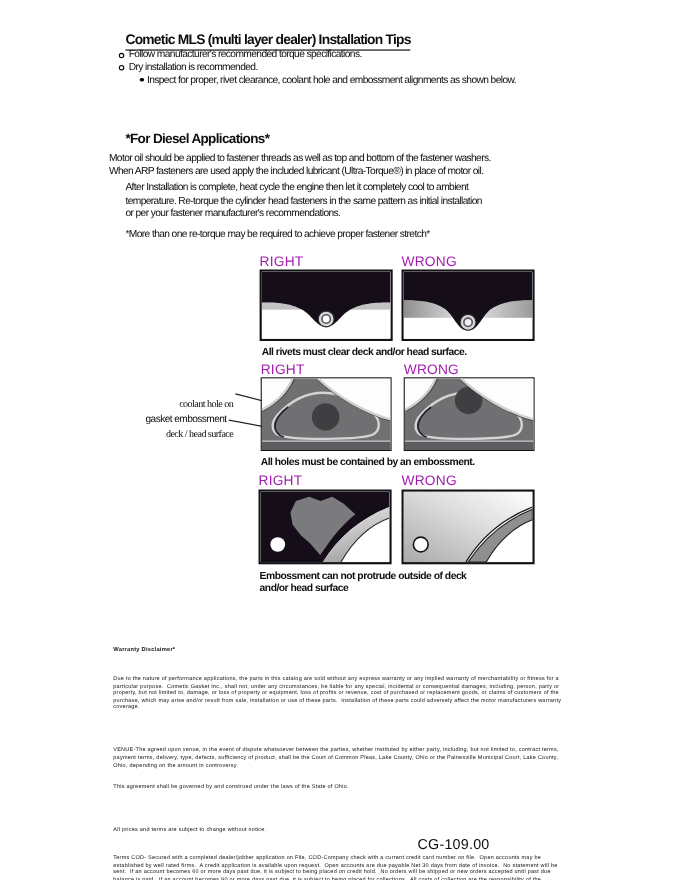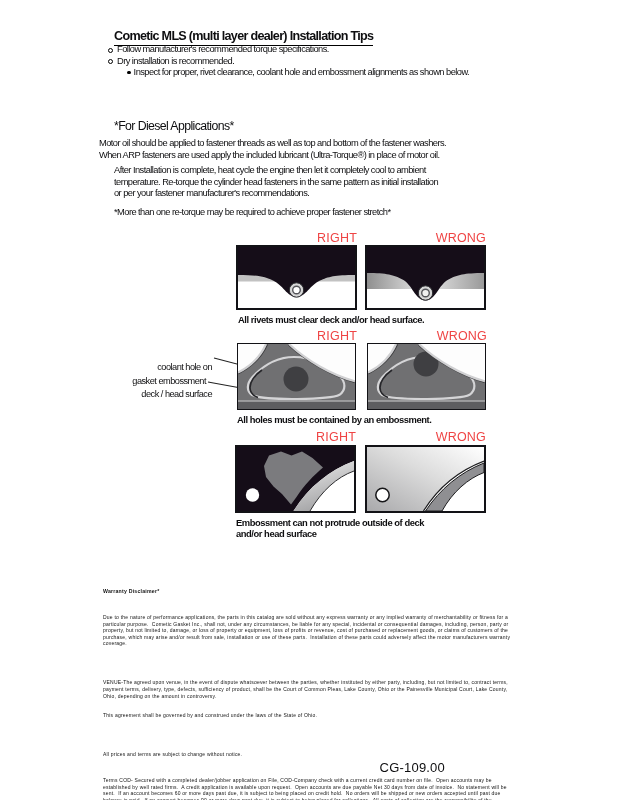--- a/index.html
+++ b/index.html
@@ -7,22 +7,22 @@
         font-family:"Liberation Sans",sans-serif;color:#0e0e10;overflow:hidden;}
   .abs{position:absolute;}
   .title{font-size:12.6px;font-weight:bold;letter-spacing:-0.7px;
          border-bottom:1.6px solid #000;padding-bottom:1.5px;white-space:pre;}
   .body-line{font-size:9.3px;letter-spacing:-0.55px;white-space:pre;line-height:11.5px;}
   .bullets{line-height:11.5px;}
   .row{display:flex;align-items:flex-start;}
   .mk-circle{width:3px;height:3px;border:1px solid #000;border-radius:50%;margin:3.8px 4px 0 0;flex:none;}
   .mk-dot{width:3.6px;height:3.6px;background:#000;border-radius:50%;margin:3.6px 3px 0 0;flex:none;}
   .sub{margin-left:19px;}
-  .h2{font-size:12.3px;font-weight:normal;letter-spacing:-0.6px;white-space:pre;}
-  .fig-label{font-size:12.5px;letter-spacing:0.2px;text-align:right;color:#ef4444;}
+  .h2{font-size:12.3px;font-weight:bold;letter-spacing:-0.6px;white-space:pre;}
+  .fig-label{font-size:12.5px;letter-spacing:0.2px;text-align:left;color:#a21caf;}
   .caption{font-size:9.4px;font-weight:bold;letter-spacing:-0.45px;white-space:pre;line-height:11px;}
   .ann{font-size:9.2px;letter-spacing:-0.5px;text-align:right;line-height:9.3px;white-space:pre;}
   .panel{border:2px solid #121216;display:block;background:#fff;}
   .panel2{border:1.6px solid #121216;display:block;}
   .fine{font-size:5px;letter-spacing:0.22px;line-height:6.6px;white-space:pre-wrap;color:#141414;}
   .fine p{margin:0 0 6px 0;}
   .fine-h{font-size:5.2px;font-weight:bold;margin:0 0 6px 0;}
   .code{font-size:13px;text-align:right;letter-spacing:0.2px;}
 </style>
 </head>
@@ -87,21 +87,21 @@
     <path d="M0,0 H117 V26 C97,26 90,28 82,32.3 C71.5,37.2 69,53.5 58.5,53.5 C48,53.5 45.5,37.2 35,32.3 C27,28 20,26 0,26 Z" fill="#150d18"></path>
     <circle cx="58.5" cy="46" r="7.2" fill="#d6d6d6" stroke="#2a2a2e" stroke-width="1"></circle>
     <circle cx="58.5" cy="46" r="3.8" fill="#efefef" stroke="#55555a" stroke-width="1.4"></circle>
   </svg>
 
   <div class="abs caption" style="left:238px;top:314px;text-align:right;">All rivets must clear deck and/or head surface.</div>
 
   <div class="abs fig-label" style="left:237px;top:329px;width:120px;">RIGHT</div>
   <div class="abs fig-label" style="left:367px;top:329px;width:120px;">WRONG</div>
 
-  <div class="abs ann" style="left:100px;top:344px;width:112px;">
+  <div class="abs ann" style="left:100px;top:344px;width:112px;font-family:Liberation Serif, serif;">
     <div>coolant hole on</div>
     <div>deck / head surface</div>
   </div>
   <div class="abs ann" style="left:100px;top:377px;width:106px;">gasket embossment</div>
 
   <svg class="abs" style="left:205px;top:352px;" width="100" height="45" viewBox="0 0 100 45">
     <line x1="9" y1="6" x2="91" y2="27.5" stroke="#222" stroke-width="1.1"></line>
     <line x1="3" y1="30" x2="58" y2="40" stroke="#222" stroke-width="1.1"></line>
   </svg>
 

